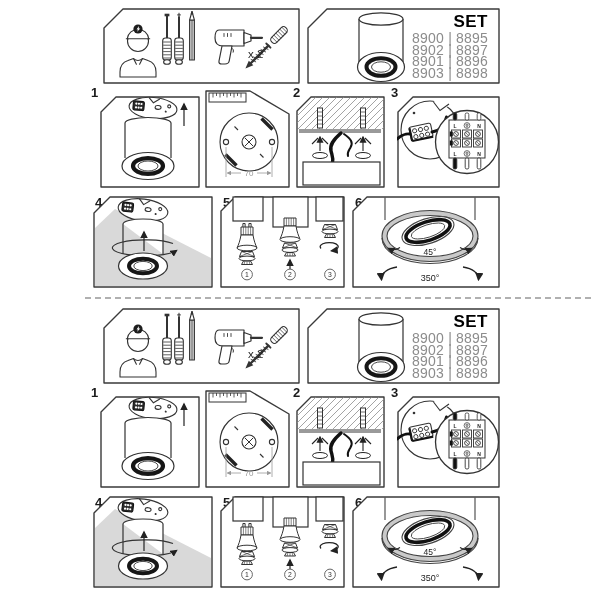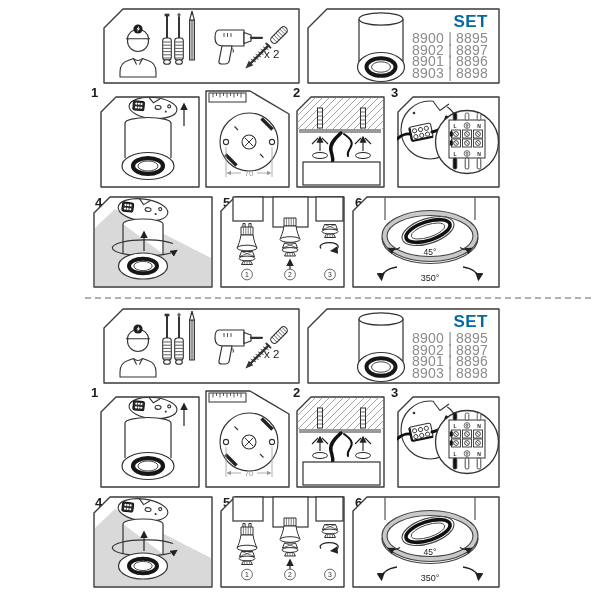--- a/index.html
+++ b/index.html
@@ -3,23 +3,23 @@
 <meta charset="utf-8">
 <style>
   html,body{margin:0;padding:0;background:#fff;}
   #page{position:relative;width:600px;height:600px;background:#ffffff;overflow:hidden;
         font-family:"Liberation Sans",sans-serif;color:#222;}
   .sheet{position:absolute;left:0;width:600px;height:300px;}
   .slot2{top:300px;} .slot1{top:0;}
   .abs{position:absolute;}
   svg{display:block;}
   .stepnum{position:absolute;font-size:13px;font-weight:bold;color:#1b1b1b;line-height:12px;}
-  .x2{position:absolute;left:264px;top:48px;width:34px;font-size:11.5px;color:#222;}
+  .x2{position:absolute;left:248px;top:48px;width:34px;font-size:11.5px;color:#222;}
   .setblock{position:absolute;left:396px;top:13px;width:92px;text-align:right;}
-  .set-title{font-size:17px;font-weight:bold;letter-spacing:.5px;color:#0369a1;line-height:18px;margin-bottom:2px;}
+  .set-title{font-size:17px;font-weight:bold;letter-spacing:.5px;color:#000000;line-height:18px;margin-bottom:2px;}
   .model{font-size:14px;line-height:11.6px;color:#8c8c8c;letter-spacing:.2px;}
   .divider{position:absolute;left:85px;top:297px;width:506px;border-top:2px dashed #b0b0b0;}
   text{font-family:"Liberation Sans",sans-serif;}
 </style>
 </head>
 <body>
 
 <div id="page">
   <div class="sheet-slot slot1 sheet">
 <div class="sheet">

